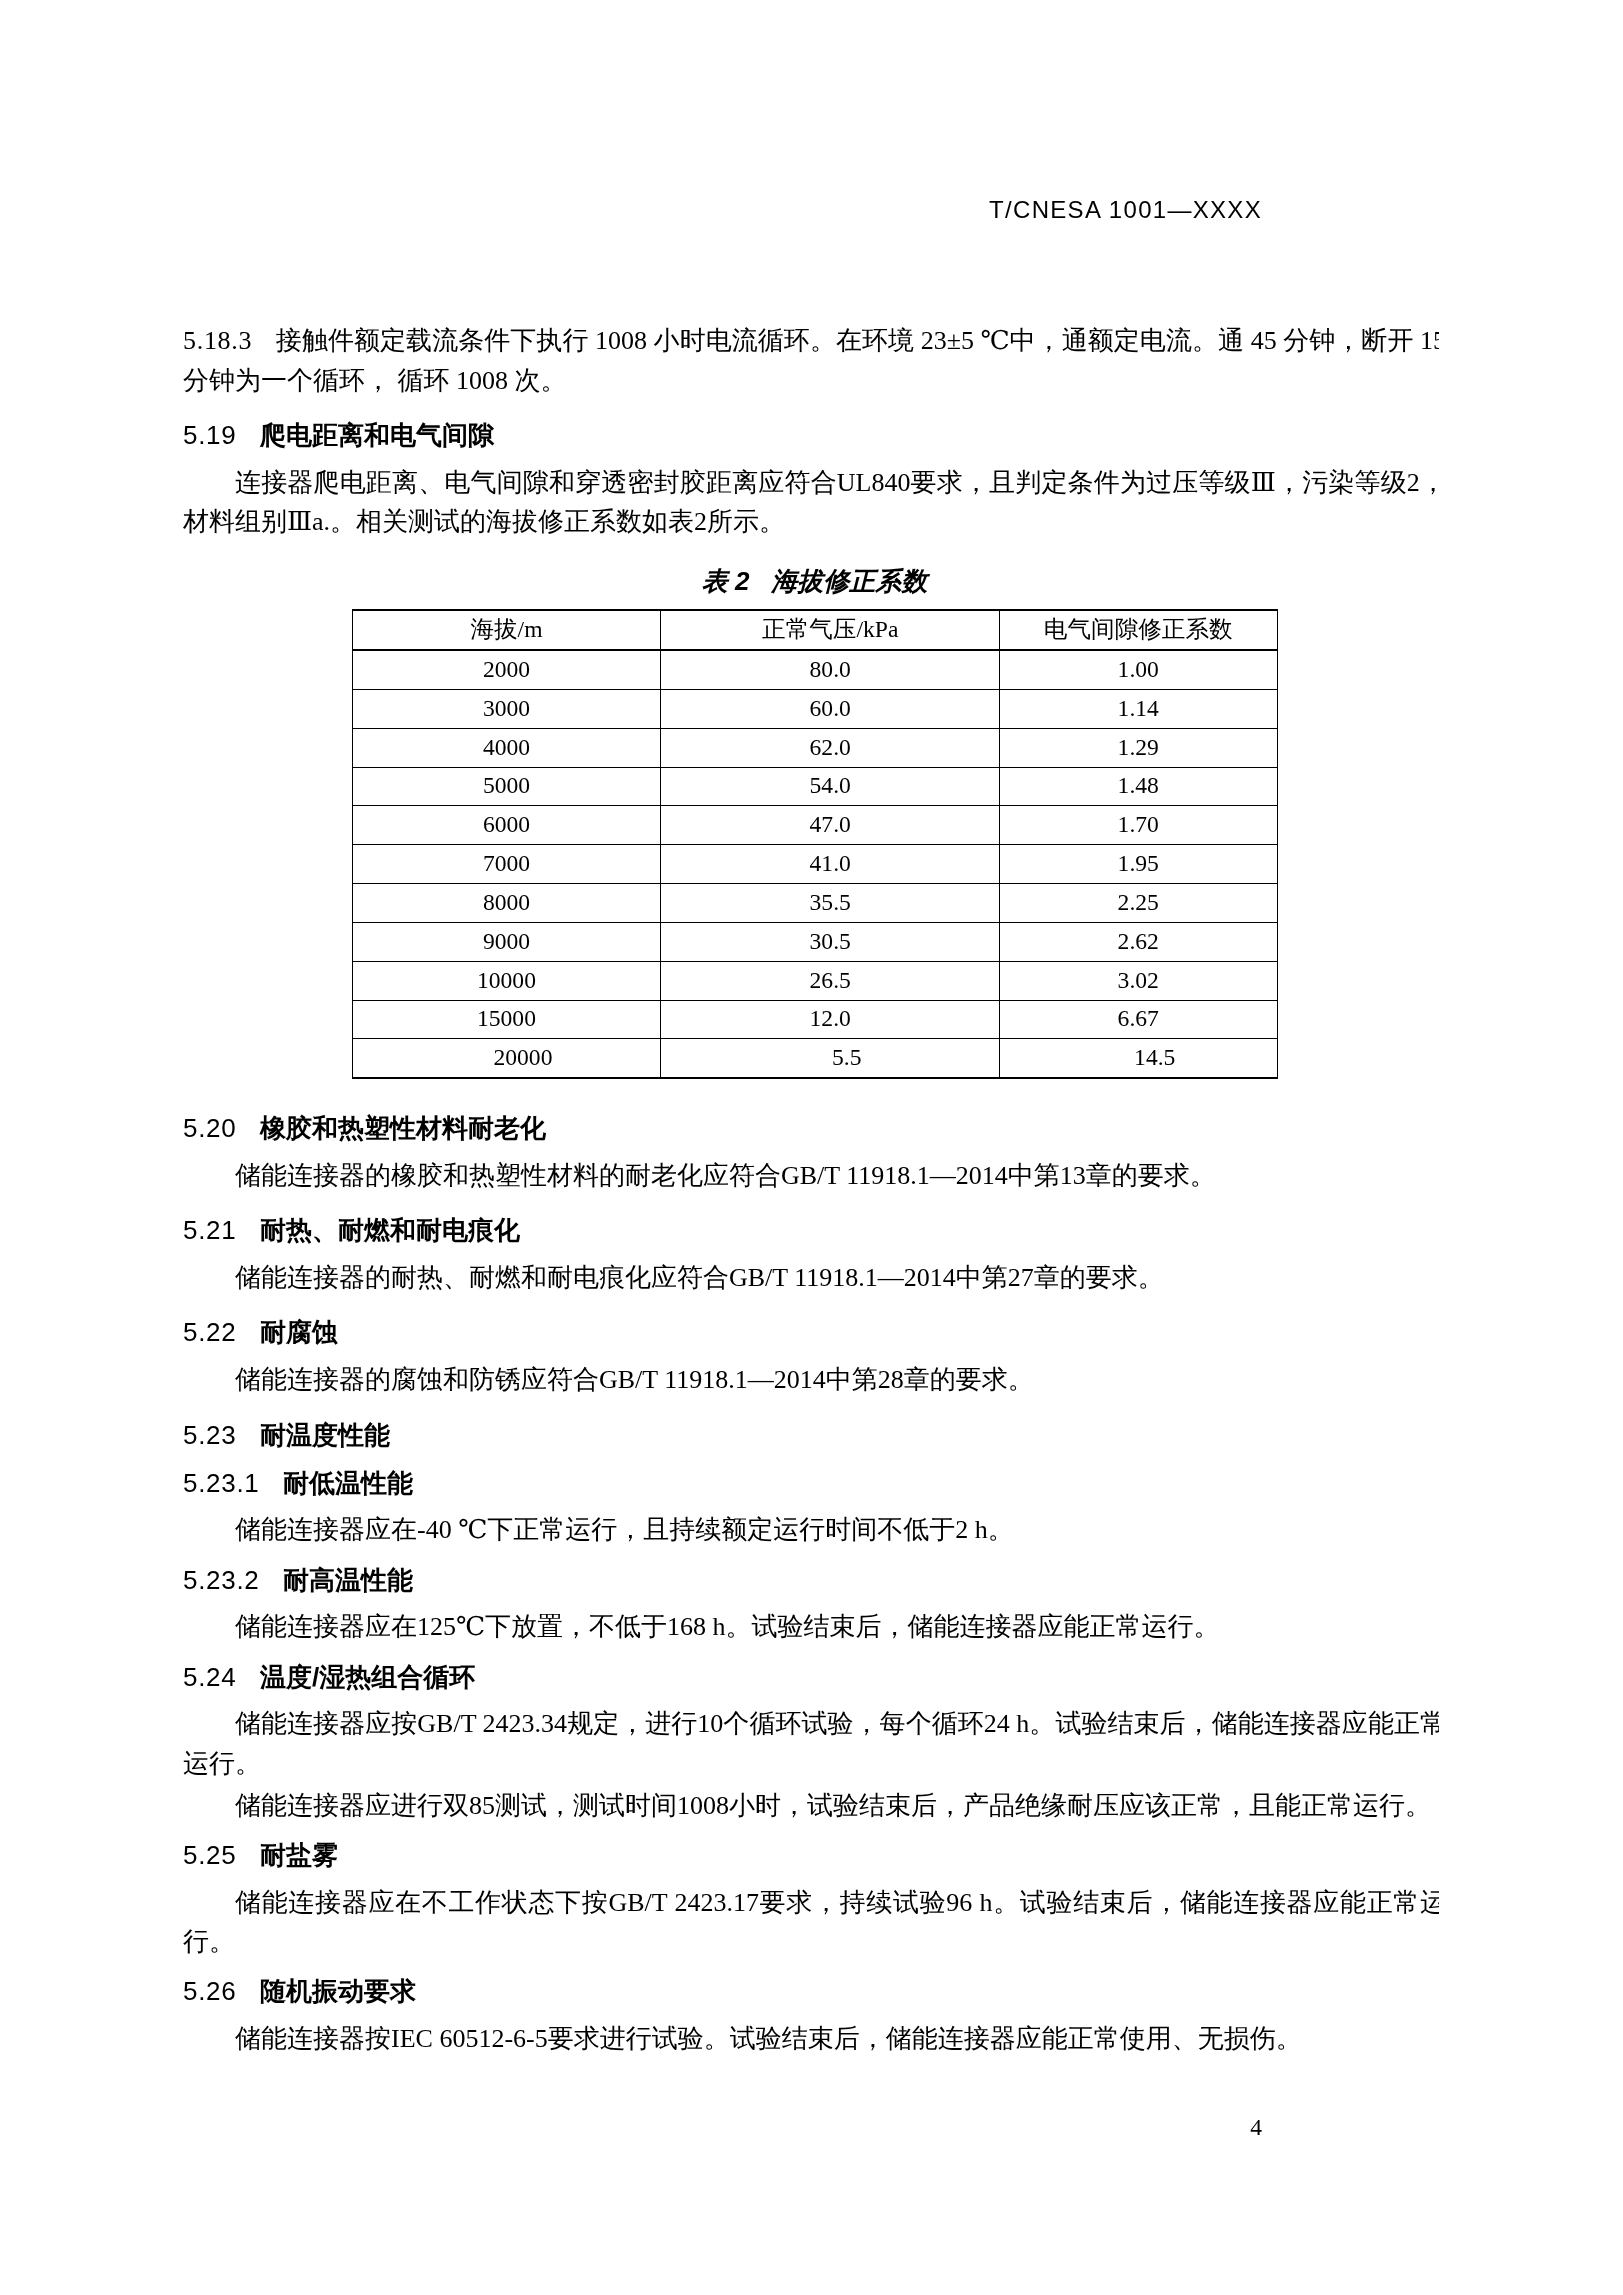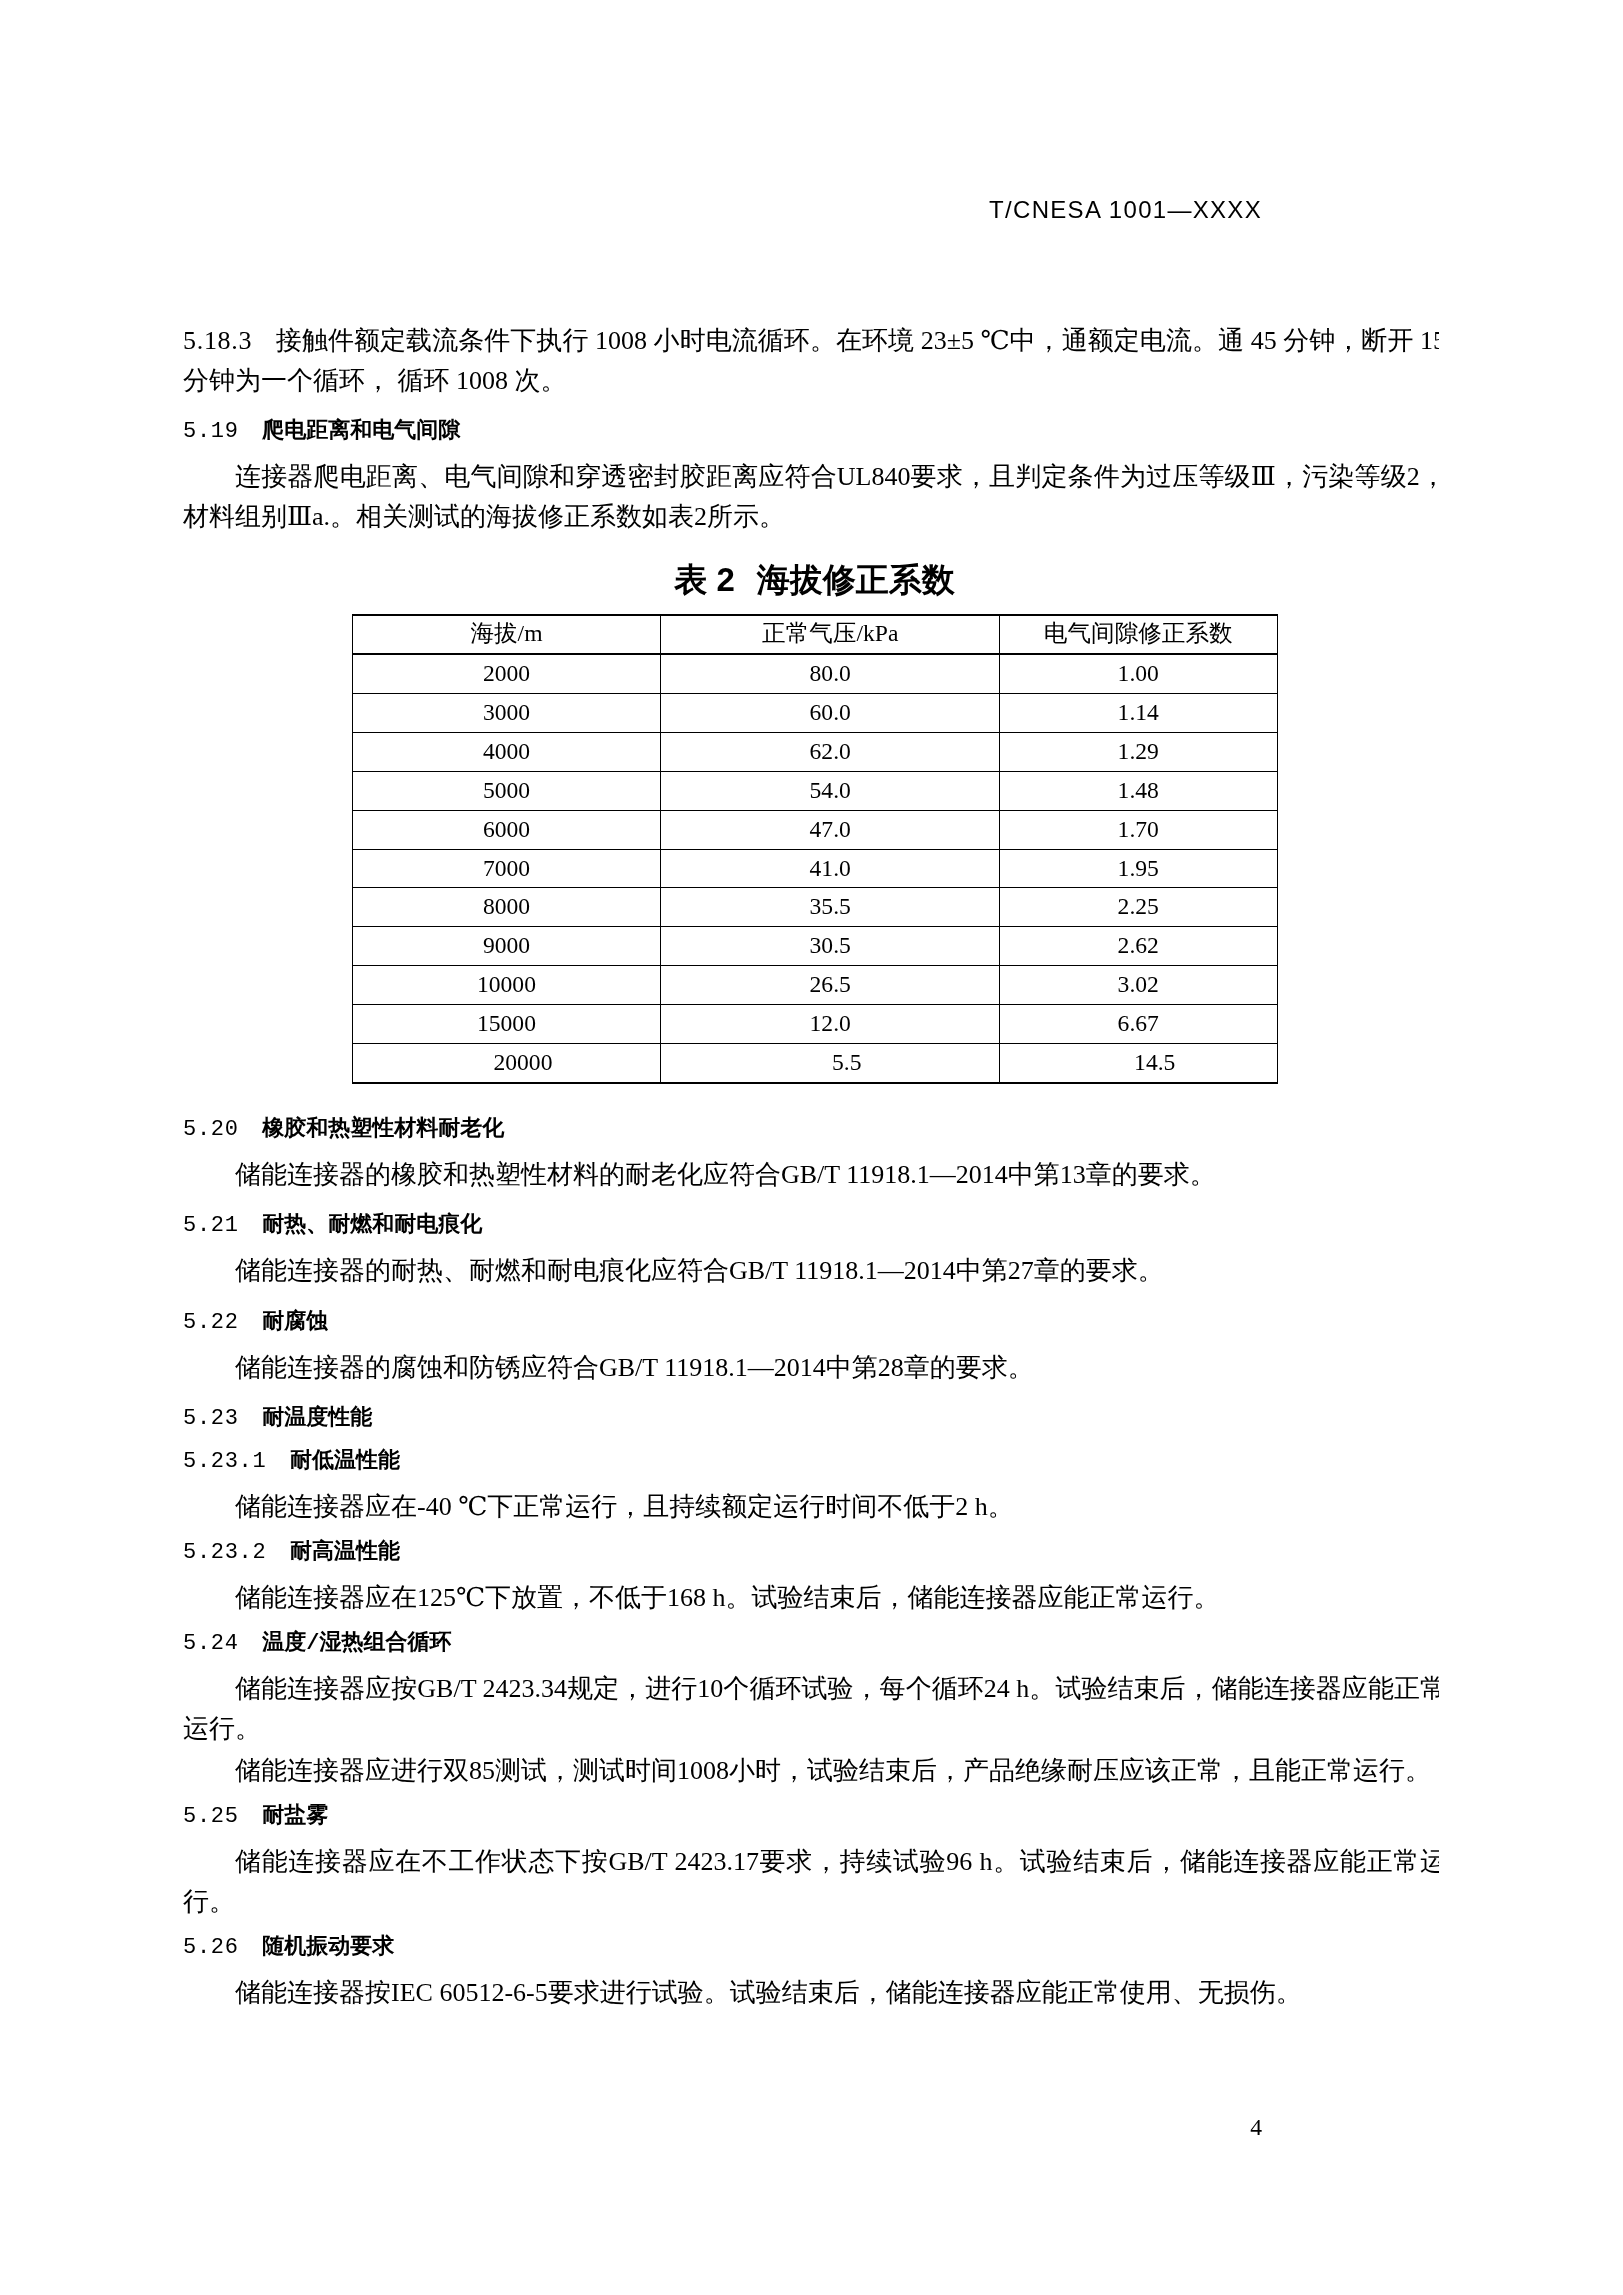--- a/index.html
+++ b/index.html
@@ -61,39 +61,40 @@
     margin: 0 0 3.9px 0;
   }
   .clause-num {
     font-family: Liberation Serif, serif;
     letter-spacing: 0.7px;
   }
   .clause-gap { display: inline-block; width: 23.6px; }
 
   
   .heading {
-    font-family: Liberation Mono, monospace;
-    font-size: 22px;
+    font-family: Liberation Sans, sans-serif;
+    font-size: 26px;
     line-height: 1.4;
     margin: 17px 0 9.2px 0;
     white-space: nowrap;
   }
   .heading .h-num { letter-spacing: 0.7px; }
   .heading .h-gap { display: inline-block; width: 23.6px; }
   .heading .h-text { font-weight: bold; }
 
   .heading.tight { margin-top: 11.8px; }
 
   
   .table-caption {
     text-align: center;
     font-family: "Liberation Sans", "DejaVu Sans", sans-serif;
-    font-size: 33px;
+    font-size: 26px;
     font-weight: bold;
     margin: 22px 0 10.5px 0;
+    font-style: italic;
   }
   .caption-gap { display: inline-block; width: 22px; }
 
   .alt-table {
     border-collapse: collapse;
     width: 926px;
     margin: 0 auto;
     table-layout: fixed;
   }
   .alt-table th,

